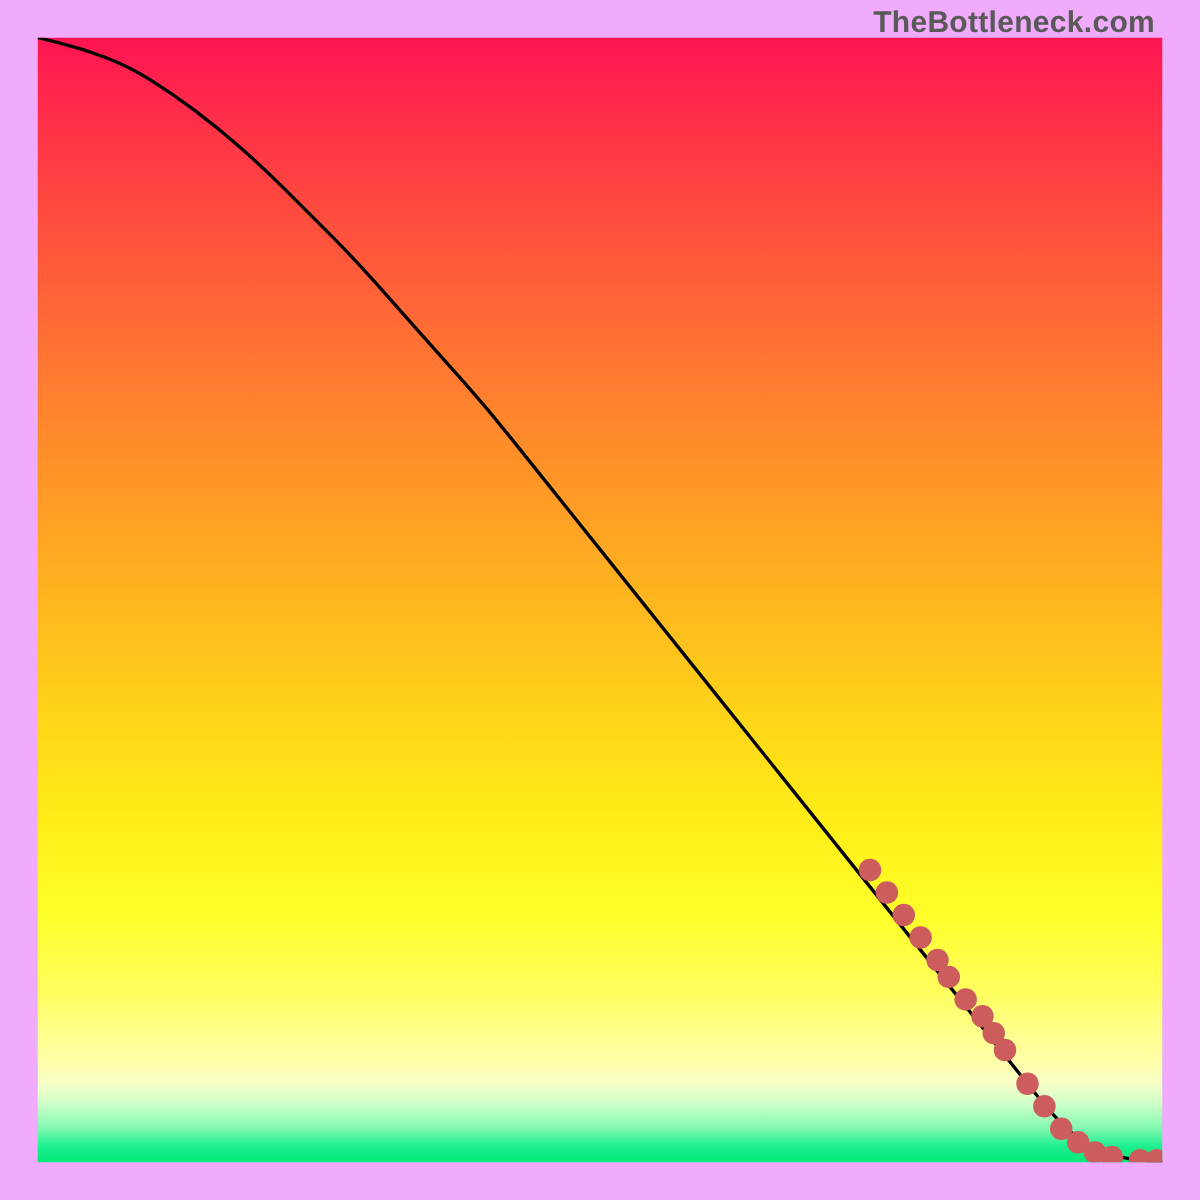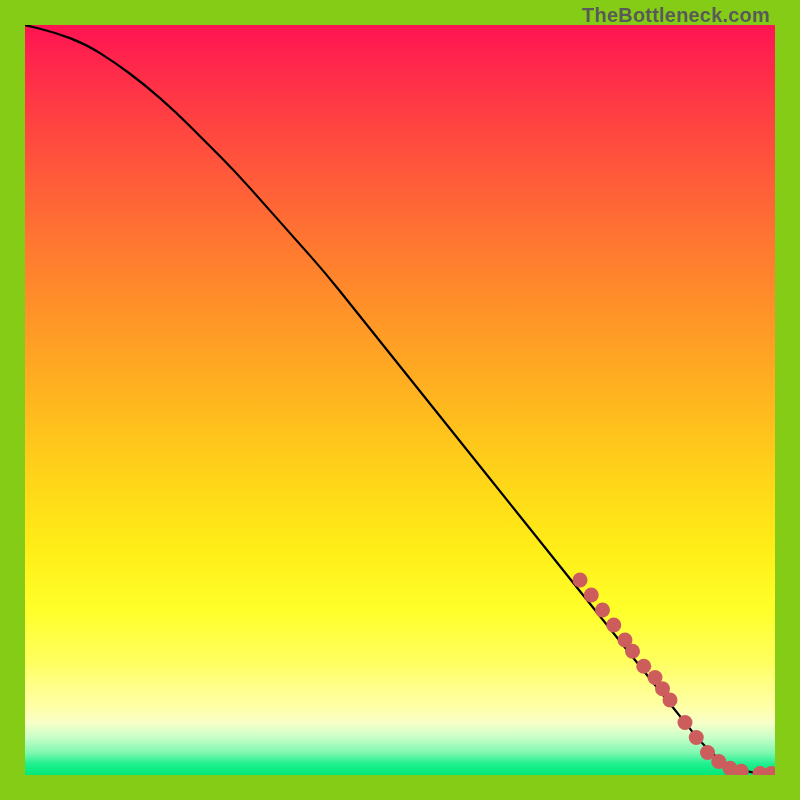--- a/index.html
+++ b/index.html
@@ -7,21 +7,21 @@
     padding: 0;
     width: 800px;
     height: 800px;
     background: #000;
     overflow: hidden;
     font-family: Arial, Helvetica, sans-serif;
   }
   .frame {
     position: absolute;
     inset: 0;
-    background: #84cc16;
+    background: #f0abfc;
   }
   .plot-area {
     position: absolute;
     left: 25px;
     top: 25px;
     width: 750px;
     height: 750px;
     overflow: hidden;
   }
   .gradient {

